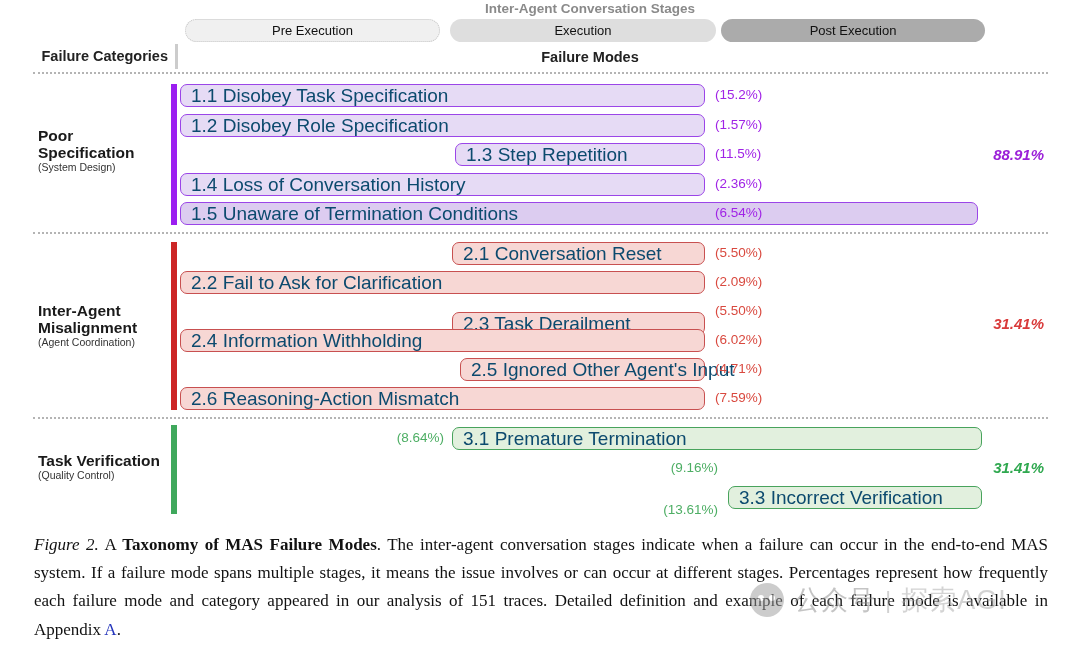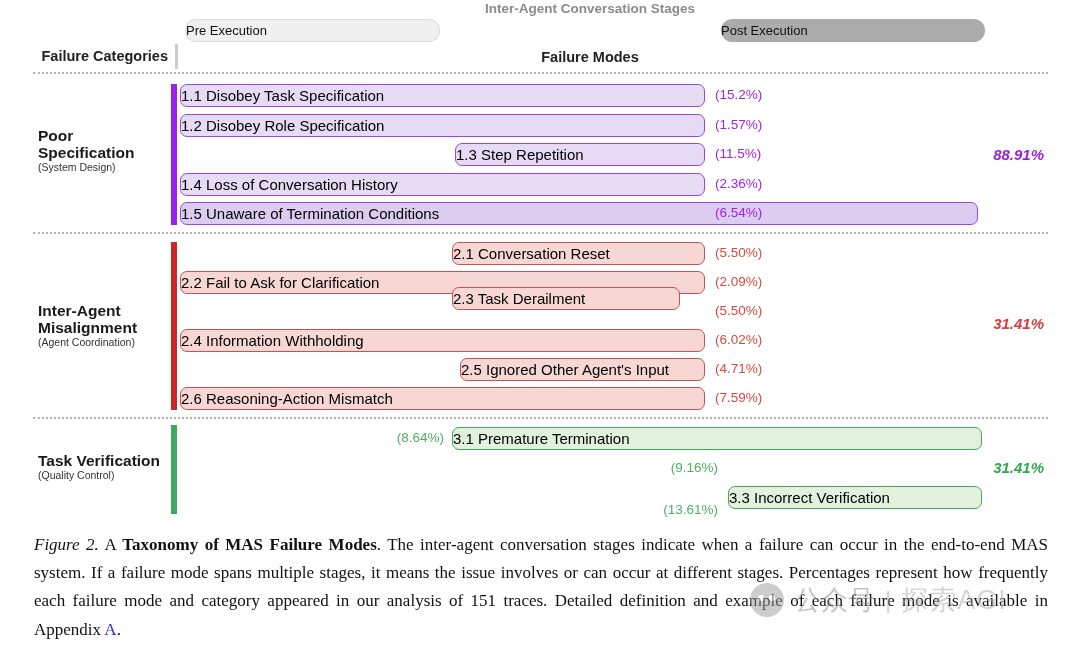--- a/index.html
+++ b/index.html
@@ -7,21 +7,21 @@
     position:relative;width:1080px;height:648px;background:#ffffff;
     font-family:"Liberation Sans", sans-serif;overflow:hidden;
   }
   
   .stages-title{
     position:absolute;top:1px;left:380px;width:420px;text-align:center;
     font-weight:bold;font-size:13.5px;color:#8a8a8a;
   }
   .pill{
     position:absolute;top:19px;height:23px;border-radius:12px;box-sizing:border-box;
-    display:flex;align-items:center;justify-content:flex-start;font-size:13px;color:#111;
+    display:flex;align-items:center;justify-content:center;font-size:13px;color:#111;
   }
   .pill-pre{left:185px;width:255px;background:#F0F0F0;border:1.5px dotted #c6c6c6;}
   .pill-exec{left:450px;width:266px;background:#DEDEDE;}
   .pill-post{left:721px;width:264px;background:#ABABAB;}
   .fc-label{
     position:absolute;top:48px;left:0;width:168px;text-align:right;
     font-weight:bold;font-size:14.5px;color:#222;
   }
   .fc-divider{position:absolute;left:175px;top:44px;width:3px;height:25px;background:#cccccc;}
   .fm-label{
@@ -33,21 +33,21 @@
   .vbar{position:absolute;left:171px;width:6px;}
   
   .cat-label{position:absolute;left:38px;color:#1a1a1a;}
   .cat-line{font-weight:bold;font-size:15.5px;line-height:17px;}
   .cat-sub{font-size:10.5px;line-height:13px;color:#333;}
   
   .bar{
     position:absolute;height:23px;box-sizing:border-box;border-radius:7px;
     display:flex;align-items:center;
   }
-  .bar-label{font-size:15px;color:#000000;white-space:nowrap;}
+  .bar-label{padding-left:10px;font-size:19px;color:#0c4a6e;white-space:nowrap;}
   .bar-purple{background:#E6DBF5;border:1.5px solid #9B45E8;}
   .bar-purple-wide{background:#DCCCF0;border:1.5px solid #9B45E8;}
   .bar-red{background:#F7D7D4;border:1.5px solid #C85050;}
   .bar-green{background:#E2F0DE;border:1.5px solid #48A35C;}
   .pct{position:absolute;font-size:13.5px;white-space:nowrap;}
   .purple-t{color:#A023E6;}
   .red-t{color:#D9493F;}
   .green-t{color:#4DAE64;}
   .total{
     position:absolute;right:36px;font-weight:bold;font-style:italic;font-size:15px;
@@ -85,20 +85,23 @@
 </style>
 </head>
 <body>
 
 <div id="root">
 
   <div class="stages-title">Inter-Agent Conversation Stages</div>
   <div class="pill pill-pre">
     <span>Pre Execution</span>
   </div>
+  <div class="pill pill-exec">
+    <span>Execution</span>
+  </div>
   <div class="pill pill-post">
     <span>Post Execution</span>
   </div>
 
   <div class="fc-label">Failure Categories</div>
   <div class="fc-divider"></div>
   <div class="fm-label">Failure Modes</div>
 
   <div class="dotline" style="top:72px"></div>
   <div class="dotline" style="top:232px"></div>
@@ -153,21 +156,21 @@
   <div class="bar bar-red" style="top:242px;left:452px;width:253px">
     <span class="bar-label">2.1 Conversation Reset</span>
   </div>
   <span class="pct red-t" style="top:245px;left:715px">(5.50%)</span>
 
   <div class="bar bar-red" style="top:271px;left:180px;width:525px">
     <span class="bar-label">2.2 Fail to Ask for Clarification</span>
   </div>
   <span class="pct red-t" style="top:274px;left:715px">(2.09%)</span>
 
-  <div class="bar bar-red" style="top:287px;left:452px;width:228px">
+  <div class="bar bar-red" style="top:312px;left:452px;width:253px">
     <span class="bar-label">2.3 Task Derailment</span>
   </div>
   <span class="pct red-t" style="top:303px;left:715px">(5.50%)</span>
 
   <div class="bar bar-red" style="top:329px;left:180px;width:525px">
     <span class="bar-label">2.4 Information Withholding</span>
   </div>
   <span class="pct red-t" style="top:332px;left:715px">(6.02%)</span>
 
   <div class="bar bar-red" style="top:358px;left:460px;width:245px">

